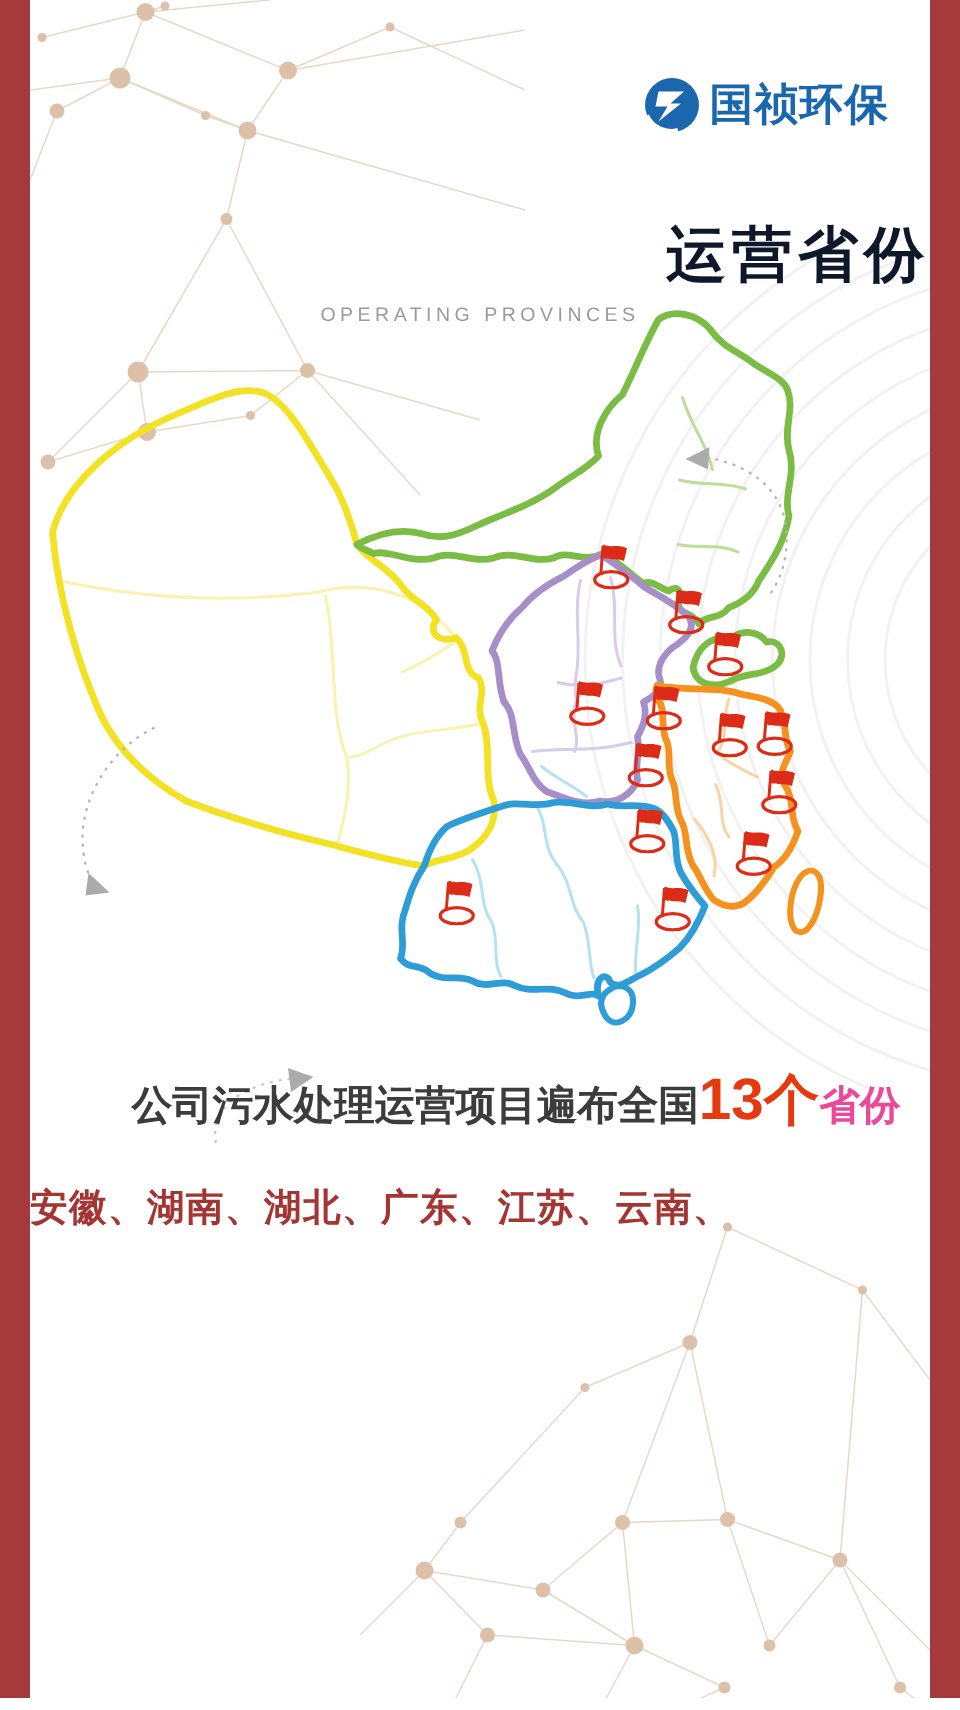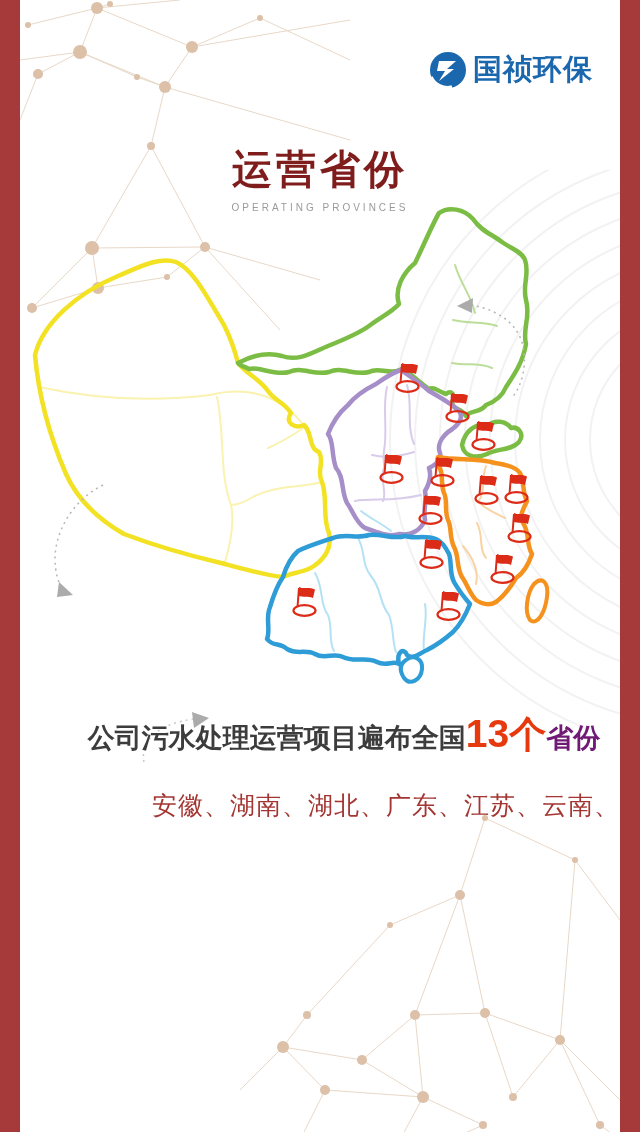--- a/index.html
+++ b/index.html
@@ -6,29 +6,29 @@
   .page{position:relative;width:640px;height:1132px;background:#ffffff;overflow:hidden;
         font-family:"Liberation Sans","DejaVu Sans",sans-serif;}
   .strip{position:absolute;top:0;width:20px;height:100%;}
   .strip.left{left:0;}
   .strip.right{right:0;}
   svg.decor{position:absolute;pointer-events:none;}
   .logo{position:absolute;left:428px;top:50px;display:flex;align-items:center;gap:5px;}
   .logo-text{font-size:29px;font-weight:bold;letter-spacing:1px;white-space:nowrap;}
   .title-block{position:absolute;left:20px;right:20px;top:142px;text-align:center;}
   .title-block h1{margin:0;font-size:40px;font-weight:bold;letter-spacing:4px;}
-  .subtitle{margin-top:5px;font-size:10px;letter-spacing:3px;font-weight:400;}
+  .subtitle{margin-top:5px;font-size:13px;letter-spacing:3px;font-weight:400;}
   .map-svg{position:absolute;left:25px;top:205px;}
   .summary{position:absolute;left:20px;right:20px;top:714px;display:flex;justify-content:center;
            align-items:baseline;font-weight:bold;white-space:nowrap;padding-left:48px;}
   .summary .txt{font-size:27px;}
   .summary .count{font-size:39px;line-height:1;}
   .summary .count-unit{font-size:37px;line-height:1;}
-  .prov{position:absolute;left:20px;right:20px;top:784px;text-align:right;
-        font-size:25px;font-weight:normal;line-height:42px;letter-spacing:1px;}
+  .prov{position:absolute;left:20px;right:20px;top:784px;text-align:left;
+        font-size:25px;font-weight:bold;line-height:42px;letter-spacing:1px;}
 </style>
 </head>
 <body>
 
 <div class="page">
 
   <svg class="decor" style="left:370px;top:170px;" width="250" height="560" viewBox="0 0 250 560">
     <g fill="none" stroke-width="2" stroke="currentColor" style="color: rgb(242, 242, 242);">
       <circle cx="330" cy="270" r="110" stroke="currentColor"></circle>
       <circle cx="330" cy="270" r="135" stroke="currentColor"></circle>
@@ -109,21 +109,21 @@
       <g style="color: rgb(26, 103, 174);">
         <circle cx="20" cy="20" r="18" fill="currentColor"></circle>
         <path d="M11,11 L28,11 L19,19 L26,19 L11,31 L17,21 L9,21 Z" fill="#ffffff"></path>
         <path d="M3,27 A18,18 0 0 0 24,37" stroke="#ffffff" stroke-width="3.4" fill="none"></path>
       </g>
     </svg>
     <span class="logo-text" style="color: rgb(26, 103, 174);">国祯环保</span>
   </div>
 
   <div class="title-block">
-    <h1 style="color: #7f1d1d;">运营省份</h1>
+    <h1 style="color: #0f172a; text-align: right;">运营省份</h1>
     <div class="subtitle" style="color: rgb(154, 154, 154);">OPERATING PROVINCES</div>
   </div>
 
   <svg class="map-svg" width="585" height="485" viewBox="0 0 585 485">
     <defs>
       <symbol id="flag" viewBox="0 0 30 32">
         <ellipse cx="14.5" cy="25.5" rx="11" ry="5.4" fill="none" stroke="currentColor" stroke-width="2.2"></ellipse>
         <line x1="9" y1="3" x2="7.5" y2="22" stroke="currentColor" stroke-width="2"></line>
         <path d="M9,2 C14,4.5 18.5,1.5 25,4.5 L23,13 C17.5,10.5 13.5,13 8,10.5 Z" fill="currentColor"></path>
       </symbol>
@@ -237,20 +237,20 @@
 
   <svg class="decor" style="left:130px;top:700px;" width="100" height="72" viewBox="0 0 100 72">
     <path d="M14,62 C10,42 26,24 64,19" fill="none" stroke="#C9C9C9" stroke-width="1.5" stroke-dasharray="2,4"></path>
     <polygon points="62,12 79,18 64,28" style="fill: rgb(171, 171, 171);"></polygon>
   </svg>
 
   <div class="summary">
     <span class="txt" style="color: rgb(60, 60, 60);">公司污水处理运营项目遍布全国</span>
     <span class="count" style="color: rgb(230, 57, 14);">13</span>
     <span class="count-unit" style="color: rgb(230, 57, 14);">个</span>
-    <span class="txt" style="color: #701a75;">省份</span>
+    <span class="txt" style="color: #ec4899;">省份</span>
   </div>
 
   <div class="prov" style="color: rgb(163, 53, 50);">
     <div>安徽、湖南、湖北、广东、江苏、云南、</div>
   </div>
 
 </div>
 
 </body></html>

